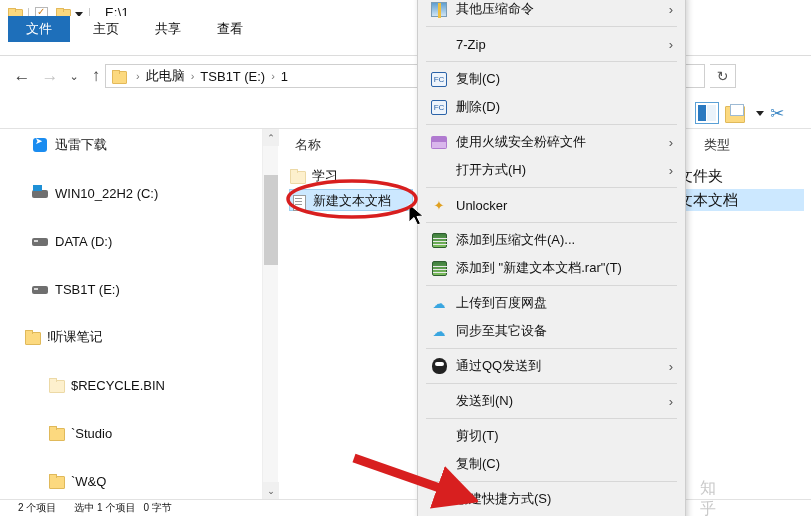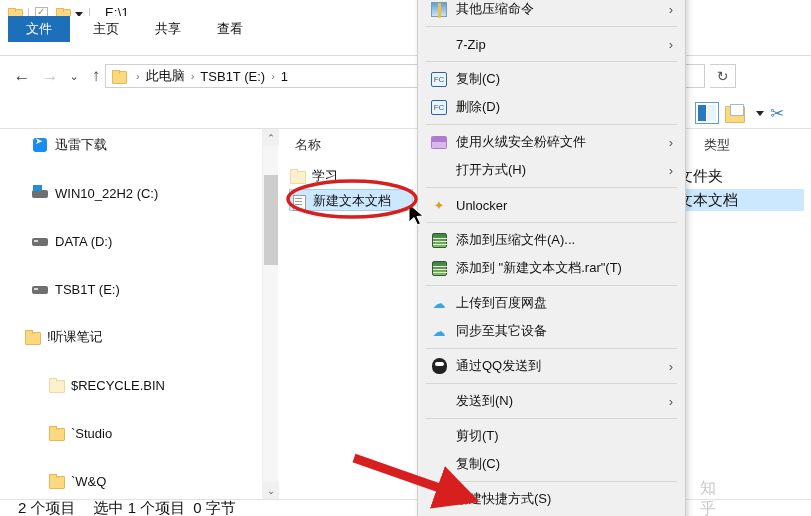--- a/index.html
+++ b/index.html
@@ -84,21 +84,21 @@
   .lrow { position:absolute; left:10px; height:22px; display:flex; align-items:center; font-size:13px; color:#111; }
   .lrow.sel { background:#cce8ff; border:1px solid #9ecff0;align-items:flex-end; }
   .rrow { position:absolute; left:393px; height:22px; display:flex; align-items:center; font-size:15px; color:#111; padding-left:6px;}
   .rrow.sel { background:#cce8ff; }
   .ico-txt { width:17px;height:16px;margin-right:6px;position:relative;flex:0 0 auto;}
   .ico-txt::before{content:"";position:absolute;left:3px;top:1px;width:11px;height:14px;background:#fff;border:1px solid #9b9b9b;}
   .ico-txt::after{content:"";position:absolute;left:5px;top:4px;width:7px;height:1px;background:#9b9b9b;box-shadow:0 3px 0 #9b9b9b,0 6px 0 #9b9b9b;}
 
   
   .statusbar { position:absolute; left:0; top:499px; width:811px; height:17px; background:#fff; border-top:1px solid #e2e2e2; display:flex; align-items:center; }
-  .st-text { font-size:15px; color:#111; }
+  .st-text { font-size:10px; color:#111; }
   .st-gap { width:18px; }
 
   
   .ctxmenu { position:absolute; left:417px; top:-6px; width:269px; background:#f0f0f0; border:1px solid #cdcdcd; box-shadow:2px 2px 6px rgba(0,0,0,0.18); }
   .mi { position:relative; height:28px; display:flex; align-items:center; padding-left:10px; font-size:13px; color:#111; }
   .mi-ico { width:22px; height:18px; margin-right:6px; flex:0 0 auto; position:relative; font-size:13px; display:flex; align-items:center; justify-content:center; }
   .mi-label { white-space:nowrap; }
   .mi-arrow { position:absolute; right:12px; top:7px; font-size:13px; color:#555; }
   .mi-sep { height:1px; background:#d7d7d7; margin:3px 8px; }
 

